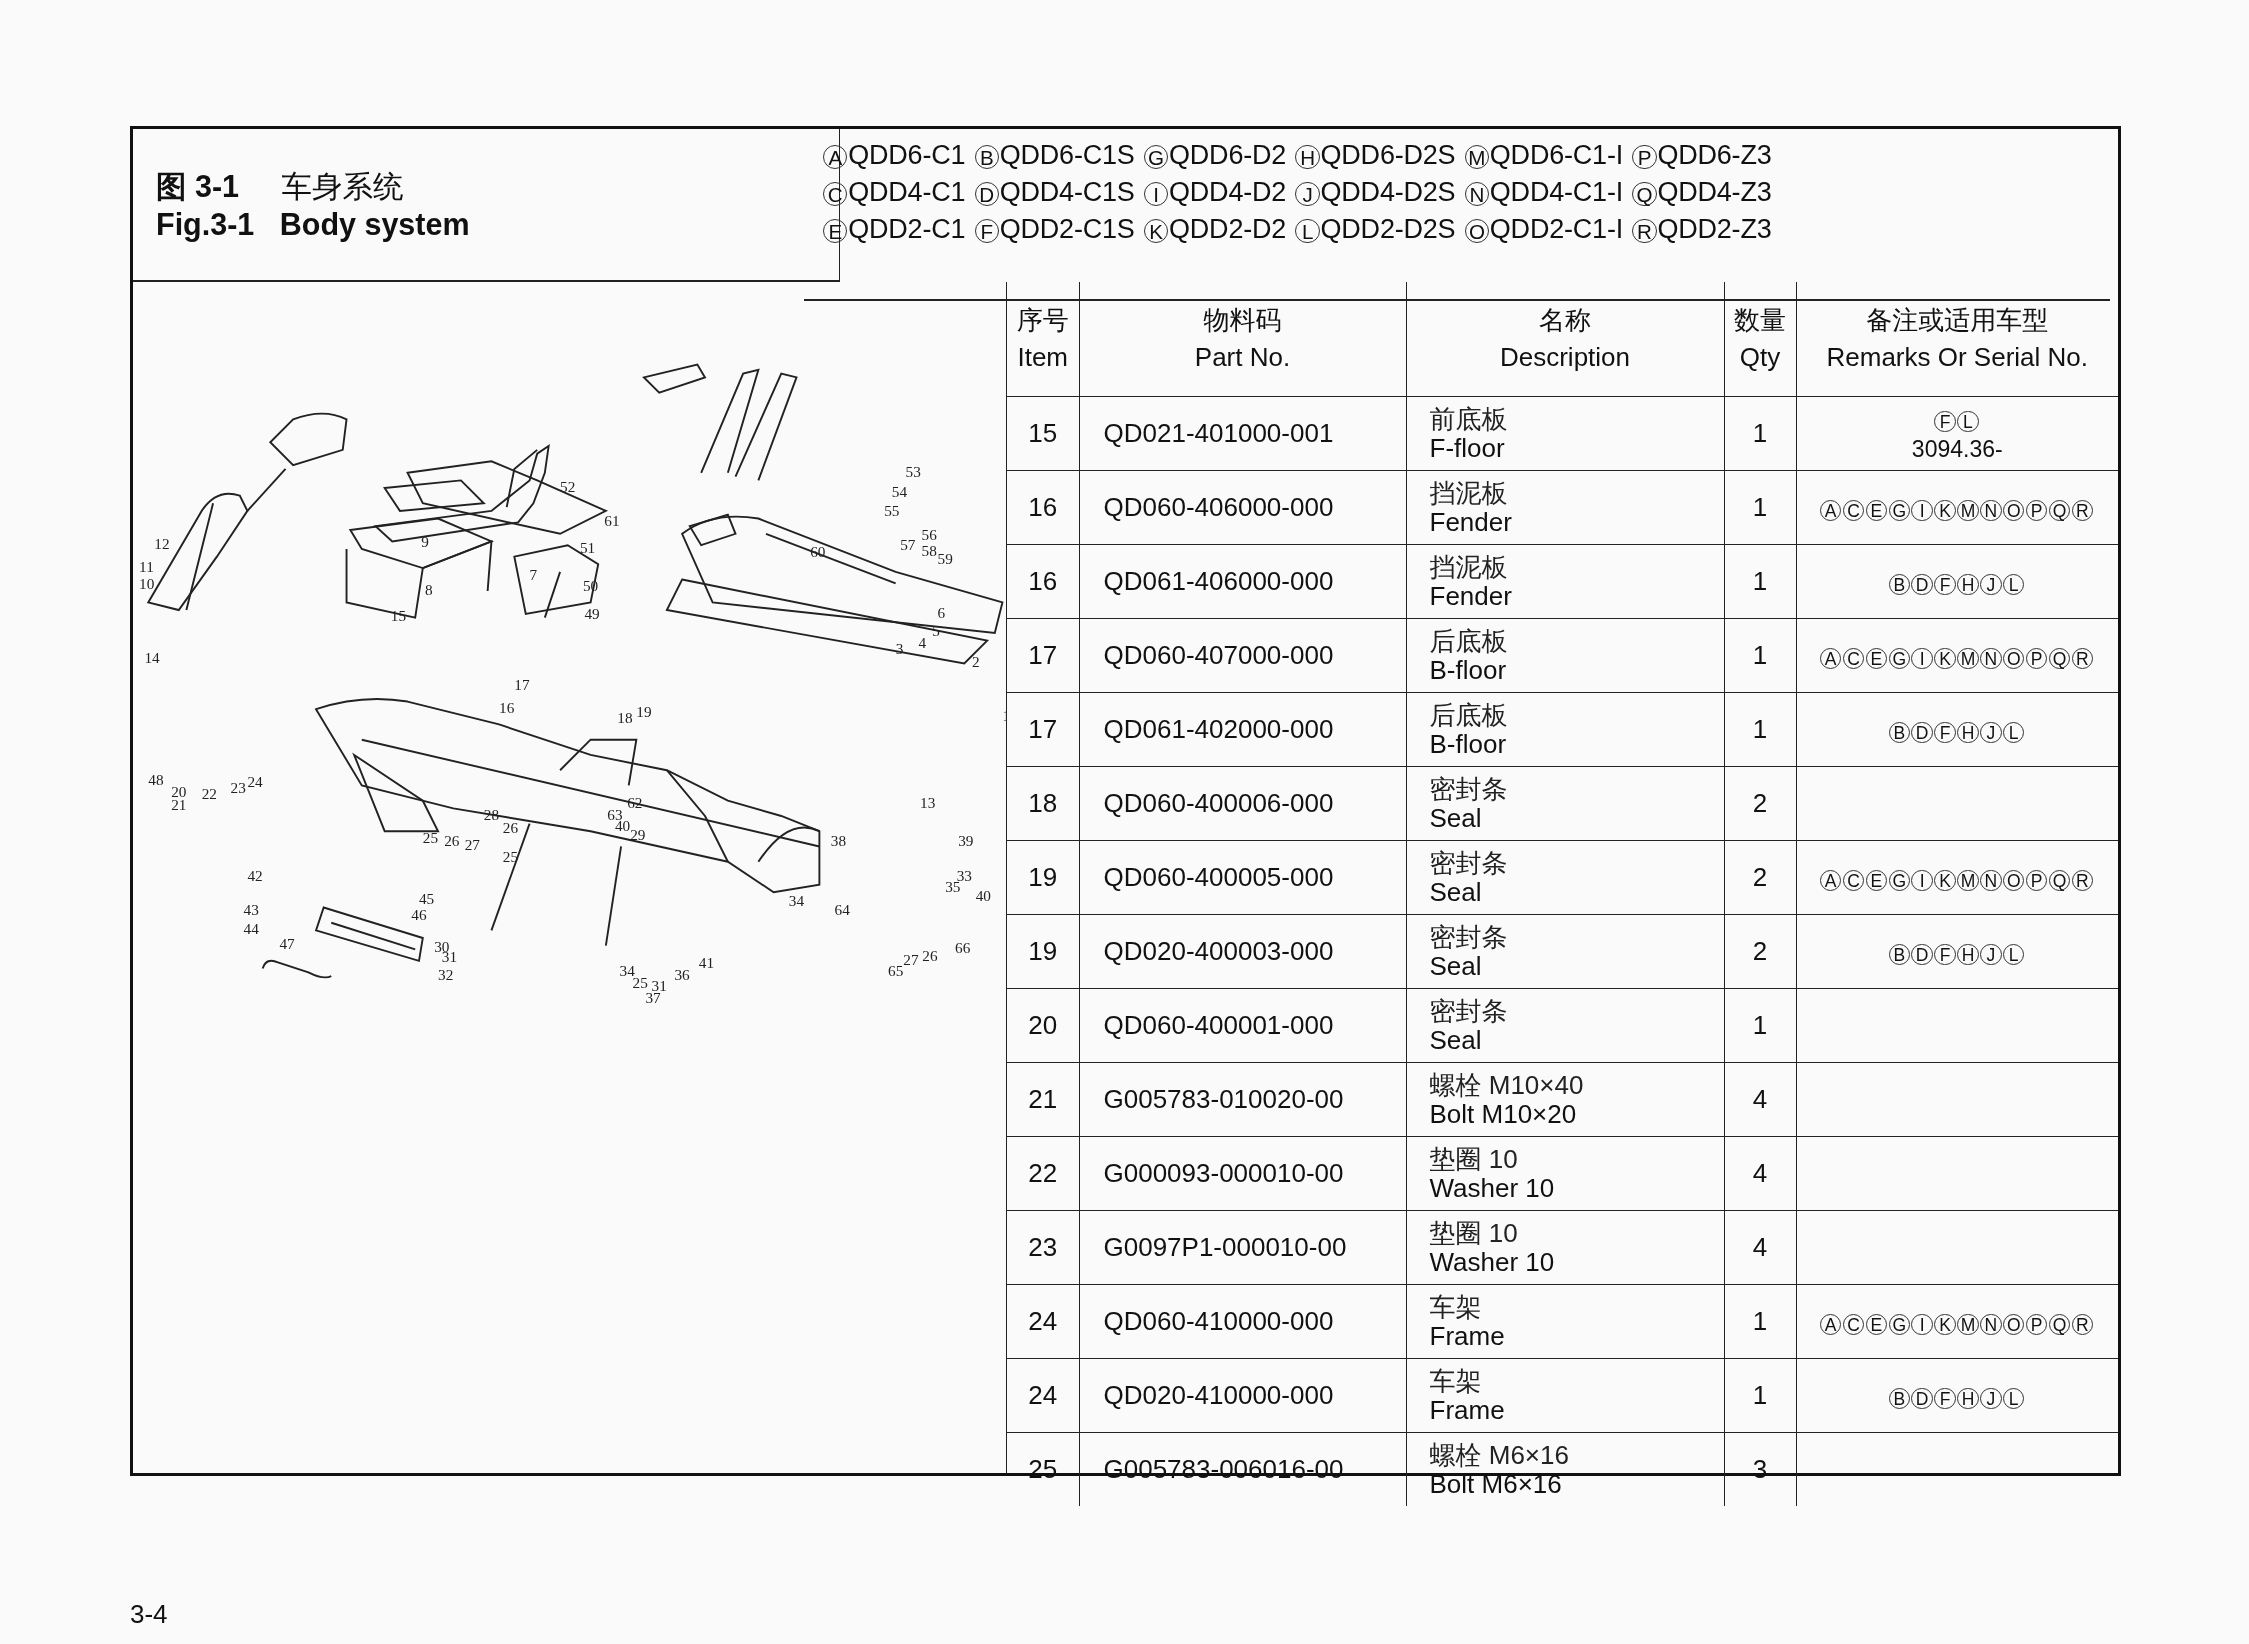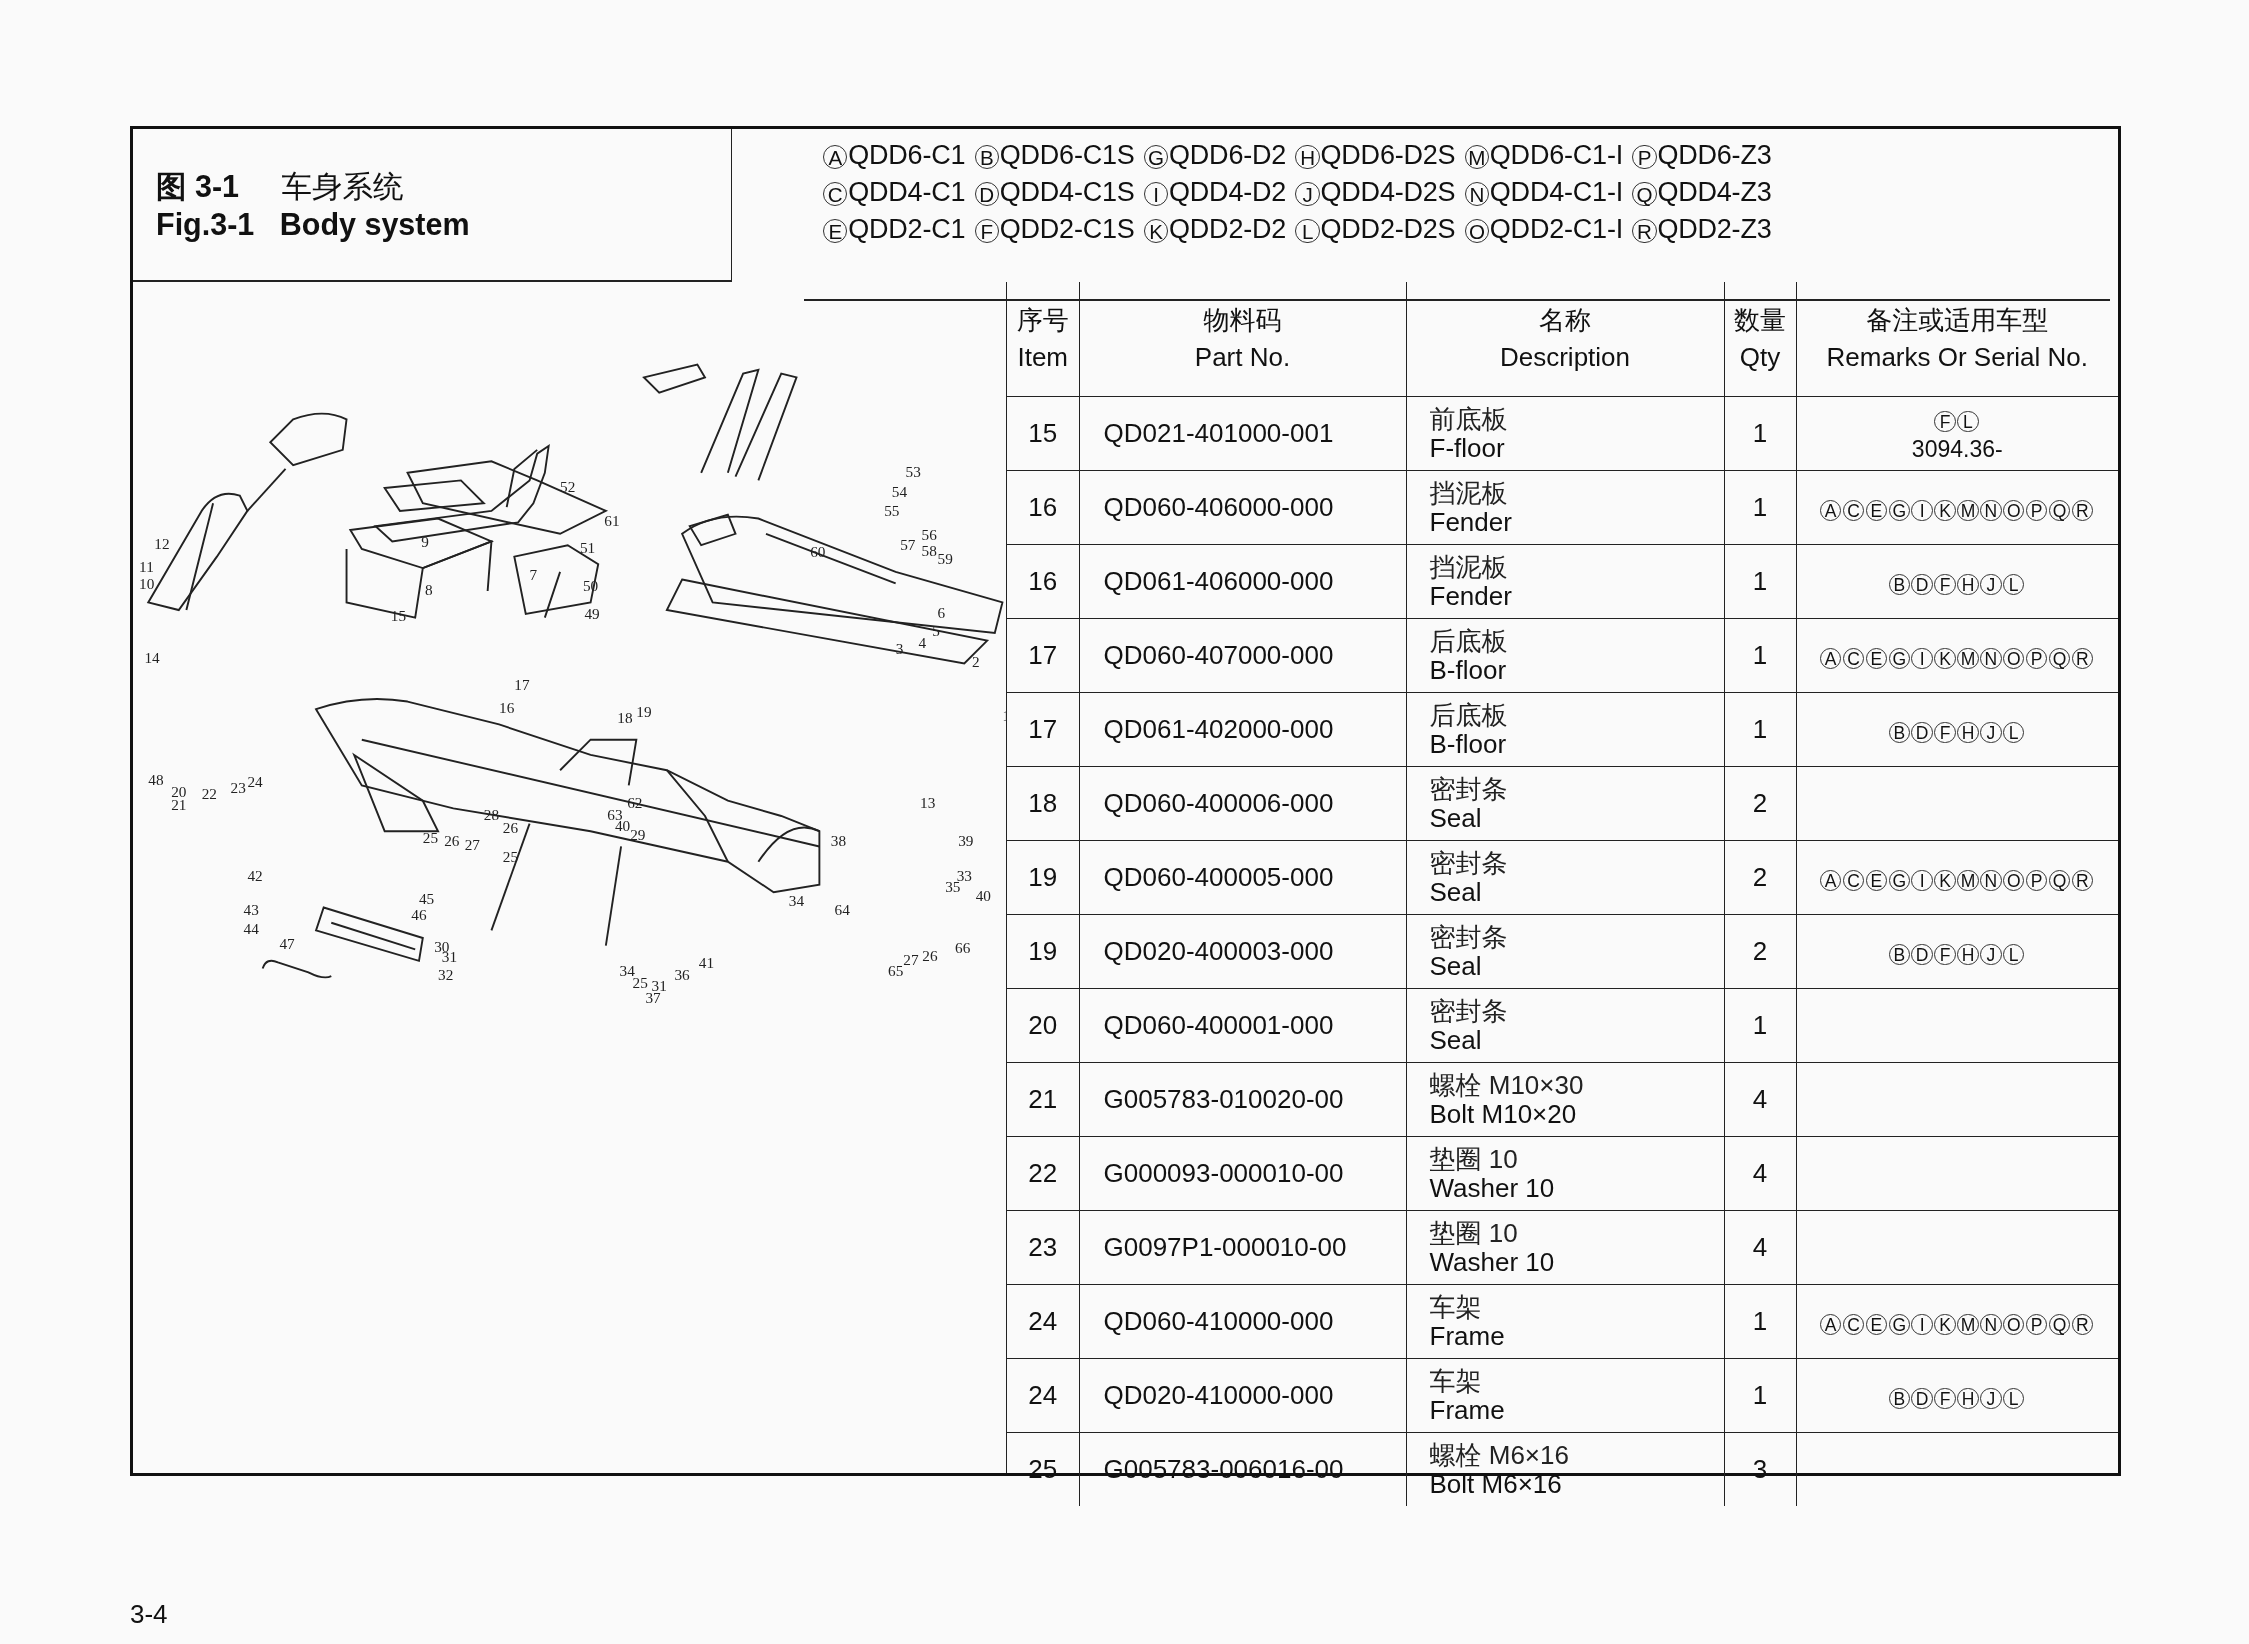--- a/index.html
+++ b/index.html
@@ -1,18 +1,18 @@
 <!DOCTYPE html>
 <html style="font-size:12.2px"><head>
 <meta charset="utf-8">
 <style>
   html, body { margin:0; padding:0; background:#fafafa; }
   body { width:2250px; height:1644px; position:relative; font-family:"Liberation Sans", "DejaVu Sans", sans-serif; color:#111; overflow:hidden; }
   .frame { position:absolute; left:130px; top:126px; width:1991px; height:1350px; border:3.8px solid #111; box-sizing:border-box; }
-  .hdr-left { position:absolute; left:0; top:0; width:599px; height:153px; border-right:1.5px solid #222; border-bottom:2.3px solid #222; box-sizing:border-box; }
+  .hdr-left { position:absolute; left:0; top:0; width:707px; height:153px; border-right:1.5px solid #222; border-bottom:2.3px solid #222; box-sizing:border-box; }
   .hdr-right { position:absolute; left:671px; top:0; right:8px; height:172px; border-bottom:2.3px solid #222; box-sizing:border-box; padding:7.6px 0 0 19px; }
   .title-line { position:absolute; left:23px; font-weight:bold; font-size:30.5px; white-space:pre; }
   .title-line .zh { font-weight:normal; }
   .models-row { font-size:27px; line-height:37px; white-space:nowrap; letter-spacing:-0.2px; }
   .model { margin-right:9.2px; }
   .circ { display:inline-block; width:24.4px; height:24.4px; border:1.1px solid #333; border-radius:50%; text-align:center; line-height:24px; font-size:20.6px; box-sizing:border-box; vertical-align:-1.5px; margin-right:0.8px; }
   .diagram { position:absolute; left:0; top:153px; width:874px; bottom:0; border-right:1.5px solid #222; box-sizing:border-box; }
   .table { position:absolute; left:874px; top:153px; right:0; bottom:0; }
   table { border-collapse:collapse; width:100%; height:100%; table-layout:fixed; }
   th, td { border:1.5px solid #222; font-weight:normal; font-size:26px; }
@@ -263,21 +263,21 @@
           <tr>
     <td class="c">20</td>
     <td class="pn">QD060-400001-000</td>
     <td class="desc"><span class="zh">密封条</span><span>Seal</span></td>
     <td class="c">1</td>
     <td class="remarks"></td>
           </tr>
           <tr>
     <td class="c">21</td>
     <td class="pn">G005783-010020-00</td>
-    <td class="desc"><span class="zh">螺栓 M10×30</span><span>Bolt M10×20</span></td>
+    <td class="desc"><span class="zh">螺栓 M10×40</span><span>Bolt M10×20</span></td>
     <td class="c">4</td>
     <td class="remarks"></td>
           </tr>
           <tr>
     <td class="c">22</td>
     <td class="pn">G000093-000010-00</td>
     <td class="desc"><span class="zh">垫圈 10</span><span>Washer 10</span></td>
     <td class="c">4</td>
     <td class="remarks"></td>
           </tr>

